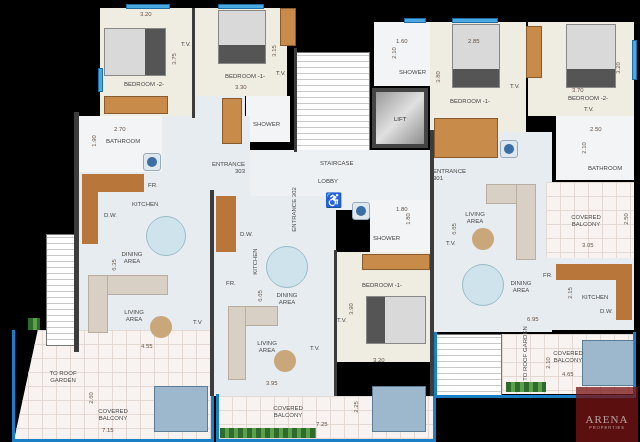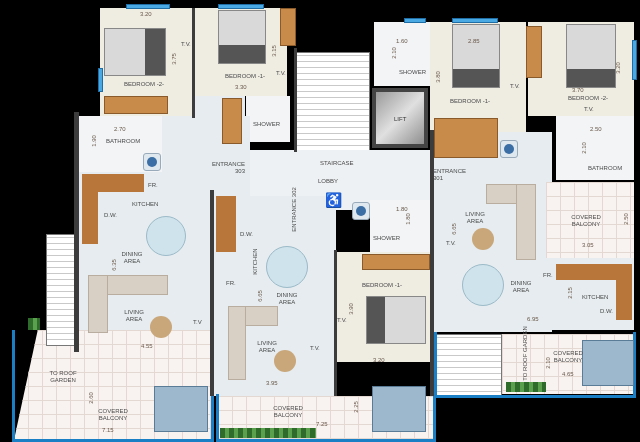--- a/index.html
+++ b/index.html
@@ -230,13 +230,17 @@
   <div class="lbl" style="left:510px;top:280px;white-space:normal;width:22px;">DINING AREA</div>
   <div class="dim vert" style="left:564px;top:290px;">2.15</div>
   <div class="lbl" style="left:582px;top:294px;">KITCHEN</div>
   <div class="lbl" style="left:600px;top:308px;">D.W.</div>
   <div class="dim" style="left:527px;top:316px;">6.95</div>
   <div class="lbl vert" style="left:498px;top:350px;">TO ROOF GARDEN</div>
   <div class="lbl" style="left:552px;top:350px;white-space:normal;width:32px;">COVERED BALCONY</div>
   <div class="dim vert" style="left:542px;top:360px;">2.10</div>
   <div class="dim" style="left:562px;top:371px;">4.65</div>
 
+  <div class="logo">
+    <div class="name">ARENA</div>
+    <div class="sub">PROPERTIES</div>
+  </div>
 </div>
 
 </body></html>

